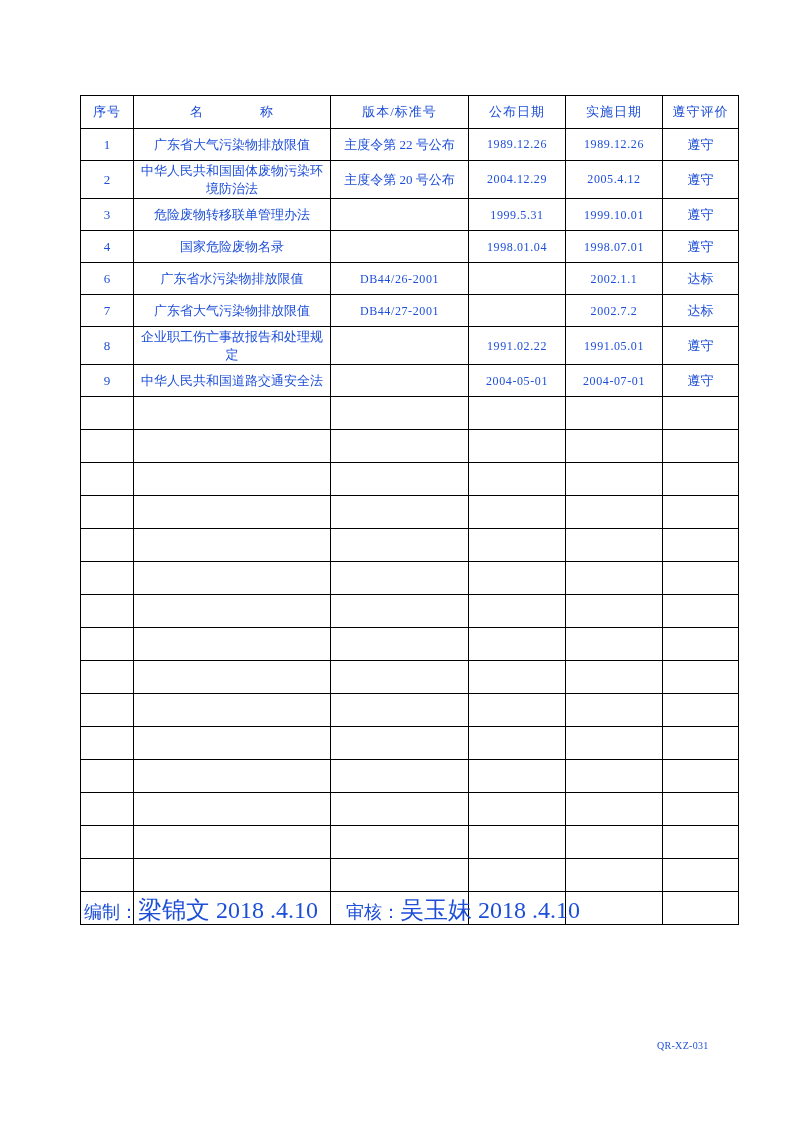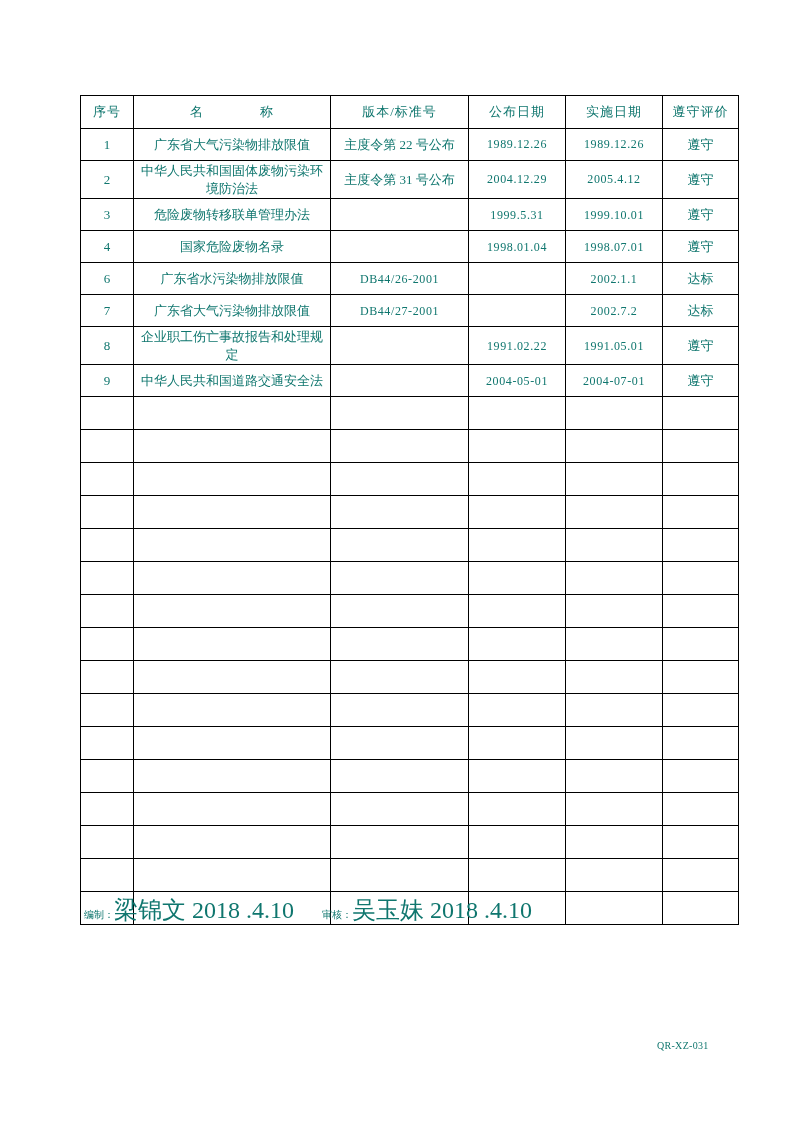--- a/index.html
+++ b/index.html
@@ -6,21 +6,21 @@
     margin: 0;
     padding: 0;
     background: #ffffff;
   }
   .page {
     position: relative;
     width: 793px;
     height: 1122px;
     background: #ffffff;
     font-family: "Liberation Serif", "DejaVu Serif", serif;
-    color: #0f766e;
+    color: #1d4ed8;
     overflow: hidden;
   }
   table.reg-table {
     position: absolute;
     left: 80px;
     top: 95px;
     width: 658px;
     border-collapse: collapse;
     table-layout: fixed;
   }
@@ -56,21 +56,21 @@
   .reg-table tr.empty-row td {
     height: 30px;
   }
   .sig-line {
     position: absolute;
     left: 84px;
     top: 894px;
     white-space: nowrap;
   }
   .sig-line .lbl {
-    font-size: 10px;
+    font-size: 18px;
   }
   .sig-line .val {
     font-size: 24px;
   }
   .sig-line .lbl2 {
     margin-left: 28px;
   }
   .doc-code {
     position: absolute;
     left: 657px;
@@ -108,21 +108,21 @@
           <td>1</td>
           <td>广东省大气污染物排放限值</td>
           <td>主度令第 22 号公布</td>
           <td class="lat">1989.12.26</td>
           <td class="lat">1989.12.26</td>
           <td>遵守</td>
         </tr>
         <tr>
           <td>2</td>
           <td>中华人民共和国固体废物污染环境防治法</td>
-          <td>主度令第 31 号公布</td>
+          <td>主度令第 20 号公布</td>
           <td class="lat">2004.12.29</td>
           <td class="lat">2005.4.12</td>
           <td>遵守</td>
         </tr>
         <tr>
           <td>3</td>
           <td>危险废物转移联单管理办法</td>
           <td></td>
           <td class="lat">1999.5.31</td>
           <td class="lat">1999.10.01</td>

